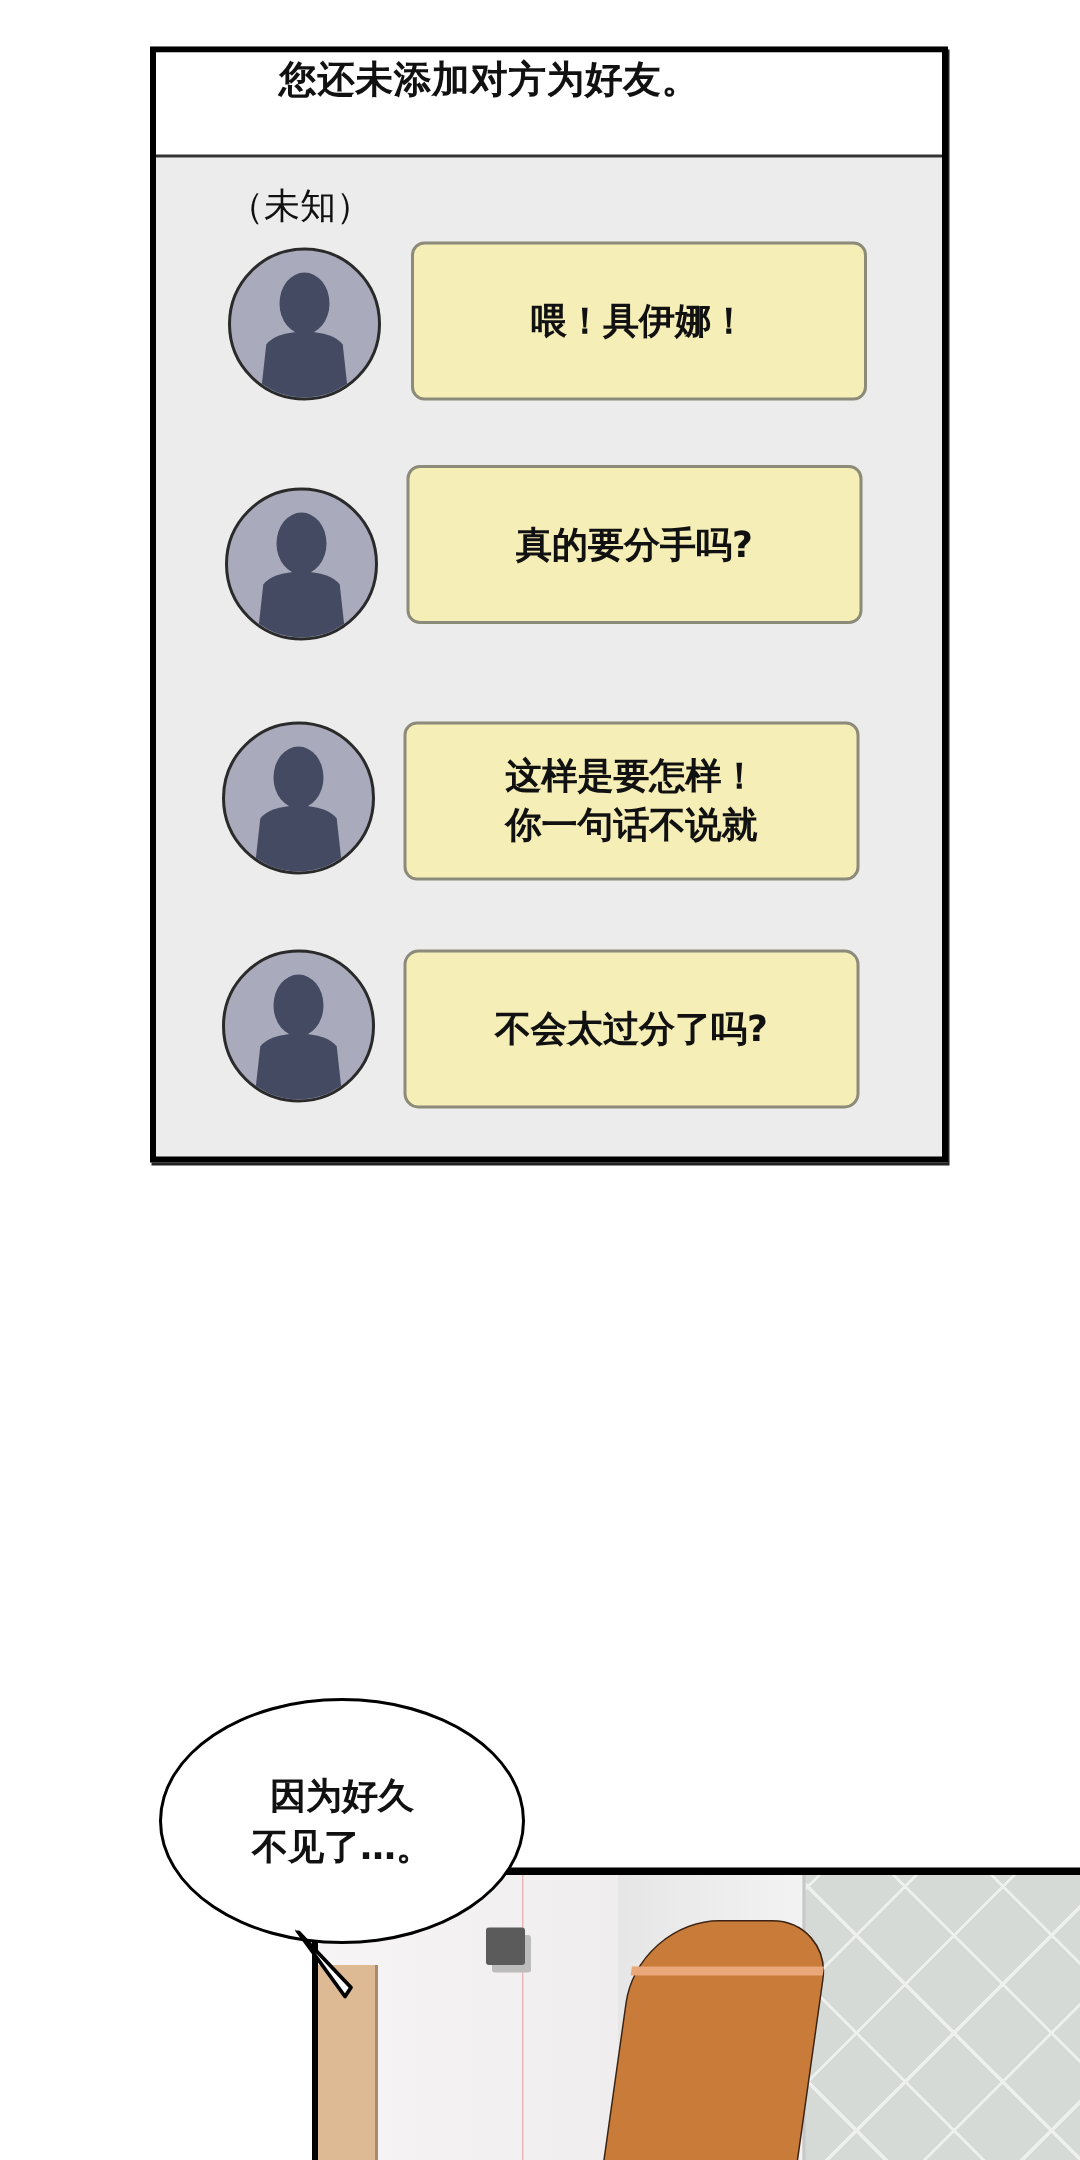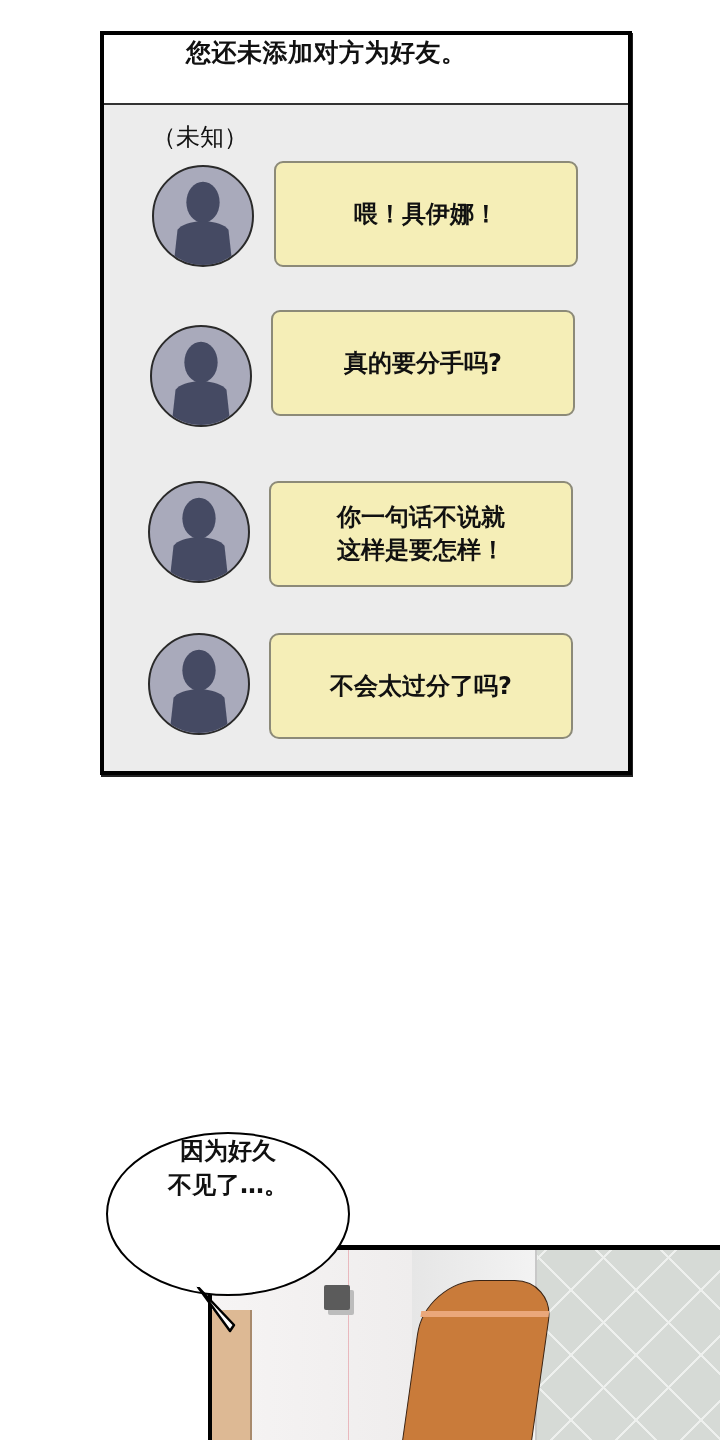--- a/index.html
+++ b/index.html
@@ -61,21 +61,21 @@
     background: #c97b3a; border: 1.5px solid #3b2414;
     border-radius: 55px 40px 0 0;
     transform: skewX(-8deg);
   }
   .hair-band { position: absolute; left: 0; top: 30px; width: 100%; height: 6px; background: #eaa77a; }
 
   
   .speech {
     position: absolute; left: 106px; top: 1132px; width: 244px; height: 164px;
     border: 2.5px solid #000; border-radius: 50%; background: #fff;
-    display: flex; flex-direction: column; align-items: center; justify-content: flex-start;
+    display: flex; flex-direction: column; align-items: center; justify-content: center;
     font-size: 24px; font-weight: 600; line-height: 34px; z-index: 3;
   }
   .speech span { display: block; white-space: nowrap; }
   .speech-tail { position: absolute; left: 196px; top: 1285px; z-index: 4; }
 </style>
 </head>
 <body>
 
 <div class="phone-panel">
   <div class="warning-header">
@@ -109,22 +109,22 @@
   </div>
 
   <div class="msg-row" style="top:0;">
     <div class="avatar" style="left:44px;top:446px;">
       <svg viewBox="0 0 100 100">
           <ellipse cx="50" cy="36" rx="17" ry="21" fill="#454a63"></ellipse>
           <path d="M20 100 L24 64 Q30 56 50 55 Q70 56 76 64 L80 100 Z" fill="#454a63"></path>
         </svg>
     </div>
     <div class="bubble" style="left:165px;top:446px;">
+      <span>这样是要怎样！</span>
       <span>你一句话不说就</span>
-      <span>这样是要怎样！</span>
     </div>
   </div>
 
   <div class="msg-row" style="top:0;">
     <div class="avatar" style="left:44px;top:598px;">
       <svg viewBox="0 0 100 100">
           <ellipse cx="50" cy="36" rx="17" ry="21" fill="#454a63"></ellipse>
           <path d="M20 100 L24 64 Q30 56 50 55 Q70 56 76 64 L80 100 Z" fill="#454a63"></path>
         </svg>
     </div>

